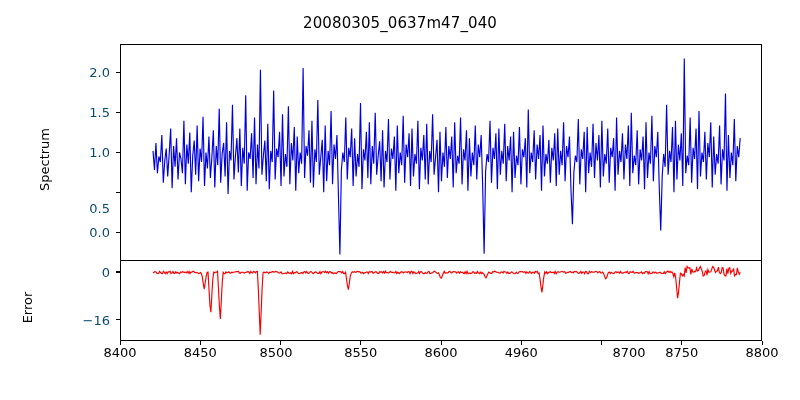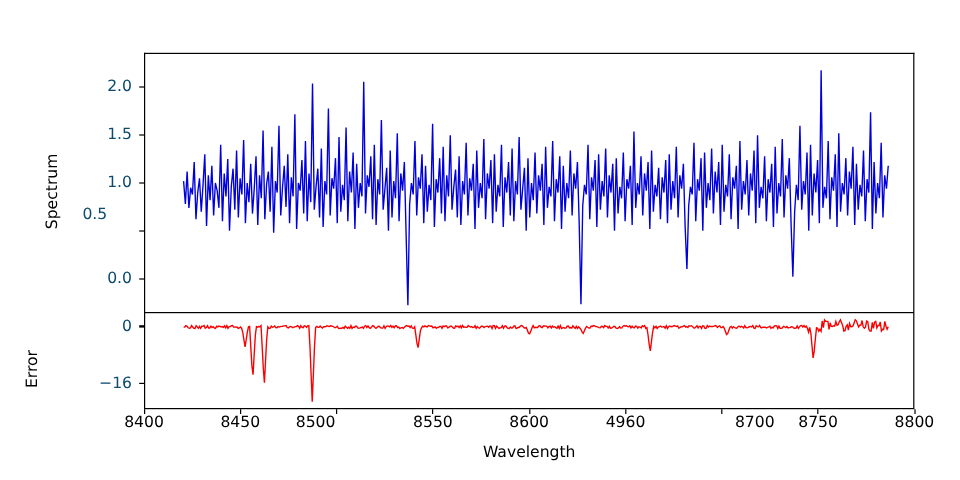--- a/index.html
+++ b/index.html
@@ -35,60 +35,60 @@
   #xlabel{
     position:absolute;left:120px;top:370px;width:642px;text-align:center;
     font-size:13px;color:#000000;
   }
 </style>
 </head>
 <body>
 
 <div id="figure">
 
+  <div id="figure-title">20080305_0637m47_040</div>
 
   <div class="panel" id="spectrum-panel">
     <svg class="plot-svg" id="spectrum-svg" viewBox="0 0 642 216" preserveAspectRatio="none">
         <polyline points="32.10,106.40 33.58,125.60 35.05,98.40 36.53,128.80 38.01,112.00 39.48,117.60 40.96,90.40 42.43,138.40 43.91,116.00 45.39,104.00 46.86,132.00 48.34,109.60 49.82,84.00 51.29,144.00 52.77,101.60 54.24,122.40 55.72,93.60 57.20,135.20 58.67,108.00 60.15,114.40 61.63,128.80 63.10,76.00 64.58,140.00 66.05,100.00 67.53,119.20 69.01,88.00 70.48,148.00 71.96,111.20 73.44,96.00 74.91,130.40 76.39,80.80 77.86,136.80 79.34,104.00 80.82,117.60 82.29,72.00 83.77,141.60 85.25,108.00 86.72,124.00 88.20,92.00 89.67,133.60 91.15,112.80 92.63,85.60 94.10,143.20 95.58,101.60 97.06,120.80 98.53,64.00 100.01,138.40 101.49,108.80 102.96,98.40 104.44,132.00 105.91,77.60 107.39,149.60 108.87,106.40 110.34,116.00 111.82,60.00 113.30,135.20 114.77,112.00 116.25,93.60 117.72,128.00 119.20,84.00 120.68,141.60 122.15,103.20 123.63,119.20 125.11,50.40 126.58,146.40 128.06,108.00 129.53,114.40 131.01,88.80 132.49,133.60 133.96,72.80 135.44,140.00 136.92,100.00 138.39,124.00 139.87,24.80 141.34,130.40 142.82,111.20 144.30,96.00 145.77,136.80 147.25,79.20 148.73,144.80 150.20,106.40 151.68,117.60 153.15,45.60 154.63,135.20 156.11,104.00 157.58,112.80 159.06,87.20 160.54,141.60 162.01,69.60 163.49,132.00 164.97,109.60 166.44,122.40 167.92,61.60 169.39,140.00 170.87,98.40 172.35,116.00 173.82,82.40 175.30,146.40 176.78,92.00 178.25,128.80 179.73,108.00 181.20,119.20 182.68,23.20 184.16,133.60 185.63,101.60 187.11,111.20 188.59,85.60 190.06,138.40 191.54,76.00 193.01,143.20 194.49,104.80 195.97,117.60 197.44,55.20 198.92,130.40 200.40,112.80 201.87,95.20 203.35,148.00 204.82,80.80 206.30,136.80 207.78,106.40 209.25,120.80 210.73,66.40 212.21,140.00 213.68,100.00 215.16,114.40 216.63,90.40 218.11,151.20 219.59,210.40 221.06,125.60 222.54,108.00 224.02,117.60 225.49,72.80 226.97,135.20 228.45,103.20 229.92,112.80 231.40,84.00 232.87,141.60 234.35,93.60 235.83,132.00 237.30,109.60 238.78,122.40 240.26,58.40 241.73,144.80 243.21,104.80 244.68,116.00 246.16,87.20 247.64,133.60 249.11,77.60 250.59,140.00 252.07,101.60 253.54,119.20 255.02,68.00 256.49,130.40 257.97,111.20 259.45,96.80 260.92,136.80 262.40,85.60 263.88,143.20 265.35,106.40 266.83,117.60 268.30,74.40 269.78,135.20 271.26,104.00 272.73,114.40 274.21,92.00 275.69,146.40 277.16,80.80 278.64,128.80 280.11,108.00 281.59,120.80 283.07,71.20 284.54,138.40 286.02,100.00 287.50,112.80 288.97,88.80 290.45,141.60 291.92,84.00 293.40,132.00 294.88,109.60 296.35,119.20 297.83,76.00 299.31,144.80 300.78,103.20 302.26,116.00 303.74,90.40 305.21,135.20 306.69,79.20 308.16,140.00 309.64,106.40 311.12,117.60 312.59,69.60 314.07,130.40 315.55,112.80 317.02,95.20 318.50,148.00 319.97,87.20 321.45,136.80 322.93,108.00 324.40,122.40 325.88,82.40 327.36,133.60 328.83,101.60 330.31,114.40 331.78,92.00 333.26,143.20 334.74,77.60 336.21,128.80 337.69,111.20 339.17,119.20 340.64,72.80 342.12,140.00 343.59,104.80 345.07,116.00 346.55,85.60 348.02,146.40 349.50,93.60 350.98,132.00 352.45,108.00 353.93,120.80 355.40,80.80 356.88,135.20 358.36,100.00 359.83,112.80 361.31,90.40 362.79,141.60 364.26,209.60 365.74,127.20 367.22,109.60 368.69,117.60 370.17,76.00 371.64,138.40 373.12,103.20 374.60,114.40 376.07,88.80 377.55,144.80 379.03,84.00 380.50,130.40 381.98,106.40 383.45,119.20 384.93,79.20 386.41,136.80 387.88,101.60 389.36,116.00 390.84,92.00 392.31,148.00 393.79,87.20 395.26,133.60 396.74,111.20 398.22,120.80 399.69,82.40 401.17,140.00 402.65,104.80 404.12,112.80 405.60,93.60 407.07,143.20 408.55,64.80 410.03,128.80 411.50,108.00 412.98,117.60 414.46,85.60 415.93,135.20 417.41,100.00 418.88,114.40 420.36,90.40 421.84,146.40 423.31,80.80 424.79,132.00 426.27,109.60 427.74,119.20 429.22,95.20 430.70,138.40 432.17,103.20 433.65,116.00 435.12,88.80 436.60,141.60 438.08,84.00 439.55,130.40 441.03,106.40 442.51,120.80 443.98,77.60 445.46,136.80 446.93,101.60 448.41,112.80 449.89,92.00 451.36,144.80 452.84,180.00 454.32,127.20 455.79,111.20 457.27,117.60 458.74,74.40 460.22,140.00 461.70,104.80 463.17,114.40 464.65,87.20 466.13,148.00 467.60,82.40 469.08,128.80 470.55,108.00 472.03,122.40 473.51,79.20 474.98,133.60 476.46,98.40 477.94,116.00 479.41,90.40 480.89,143.20 482.36,76.00 483.84,132.00 485.32,109.60 486.79,119.20 488.27,84.00 489.75,138.40 491.22,103.20 492.70,112.80 494.18,93.60 495.65,146.40 497.13,72.80 498.60,130.40 500.08,106.40 501.56,117.60 503.03,88.80 504.51,135.20 505.99,100.00 507.46,114.40 508.94,80.80 510.41,141.60 511.89,68.00 513.37,128.80 514.84,111.20 516.32,120.80 517.80,85.60 519.27,140.00 520.75,104.80 522.22,116.00 523.70,92.00 525.18,144.80 526.65,77.60 528.13,133.60 529.61,108.00 531.08,119.20 532.56,71.20 534.03,136.80 535.51,101.60 536.99,112.80 538.46,87.20 539.94,143.20 541.42,186.40 542.89,132.00 544.37,109.60 545.84,122.40 547.32,60.00 548.80,130.40 550.27,106.40 551.75,117.60 553.23,82.40 554.70,148.00 556.18,76.00 557.66,135.20 559.13,100.00 560.61,116.00 562.08,88.80 563.56,141.60 565.04,13.60 566.51,128.80 567.99,111.20 569.47,120.80 570.94,72.80 572.42,138.40 573.89,103.20 575.37,114.40 576.85,84.00 578.32,144.80 579.80,66.40 581.28,132.00 582.75,108.00 584.23,117.60 585.70,87.20 587.18,135.20 588.66,98.40 590.13,112.80 591.61,77.60 593.09,143.20 594.56,92.00 596.04,130.40 597.51,109.60 598.99,119.20 600.47,80.80 601.94,140.00 603.42,104.80 604.90,116.00 606.37,48.80 607.85,146.40 609.32,90.40 610.80,133.60 612.28,108.00 613.75,120.80 615.23,74.40 616.71,136.80 618.18,101.60 619.66,112.80 621.13,93.60" fill="none" stroke="#0000dd" stroke-width="1.15" vector-effect="non-scaling-stroke"></polyline>
       </svg>
   </div>
 
   <div class="panel" id="error-panel">
     <svg class="plot-svg" id="error-svg" viewBox="0 0 642 81" preserveAspectRatio="none">
         <polyline points="32.10,11.87 33.05,11.83 34.00,10.68 34.95,11.23 35.91,12.47 36.86,12.89 37.81,12.62 38.76,10.54 39.71,11.80 40.66,12.85 41.62,13.00 42.57,10.64 43.52,11.67 44.47,12.94 45.42,11.29 46.37,12.91 47.33,11.14 48.28,11.21 49.23,10.59 50.18,12.85 51.13,12.23 52.08,10.62 53.04,12.66 53.99,12.70 54.94,11.06 55.89,12.19 56.84,11.52 57.79,12.63 58.74,13.04 59.70,11.18 60.65,11.68 61.60,11.01 62.55,11.23 63.50,11.86 64.45,11.46 65.41,12.12 66.36,10.79 67.31,12.47 68.26,10.67 69.21,12.93 70.16,11.43 71.12,11.41 72.07,10.66 73.02,10.52 73.97,11.78 74.92,11.93 75.87,11.80 76.82,11.97 77.78,12.95 78.73,12.49 79.68,11.75 80.63,12.91 81.58,16.53 82.53,22.88 83.49,28.89 84.44,22.54 85.39,16.18 86.34,11.65 87.29,11.33 88.24,28.34 89.20,45.11 90.15,52.47 91.10,35.70 92.05,18.92 93.00,11.49 93.95,12.04 94.91,11.33 95.86,11.51 96.81,10.54 97.76,28.00 98.71,46.71 99.66,59.41 100.61,40.69 101.57,21.98 102.52,11.63 103.47,12.90 104.42,12.93 105.37,11.10 106.32,12.02 107.28,11.68 108.23,10.98 109.18,12.27 110.13,12.37 111.08,11.47 112.03,11.88 112.99,11.49 113.94,11.28 114.89,11.14 115.84,10.84 116.79,10.87 117.74,10.59 118.69,12.21 119.65,12.58 120.60,11.71 121.55,11.33 122.50,11.70 123.45,12.44 124.40,11.92 125.36,11.52 126.31,11.41 127.26,10.67 128.21,11.25 129.16,12.90 130.11,10.62 131.07,12.04 132.02,12.29 132.97,10.74 133.92,11.05 134.87,12.07 135.82,10.79 136.78,10.60 137.73,28.31 138.68,51.97 139.63,75.63 140.58,52.23 141.53,28.57 142.48,12.00 143.44,11.27 144.39,11.98 145.34,12.06 146.29,10.99 147.24,11.96 148.19,12.72 149.15,11.49 150.10,11.60 151.05,11.46 152.00,10.71 152.95,11.15 153.90,11.38 154.86,10.70 155.81,10.95 156.76,11.17 157.71,11.83 158.66,12.49 159.61,12.02 160.56,11.15 161.52,13.02 162.47,13.03 163.42,12.76 164.37,12.80 165.32,12.16 166.27,13.02 167.23,11.11 168.18,12.04 169.13,12.89 170.08,12.04 171.03,12.99 171.98,10.62 172.94,12.97 173.89,11.92 174.84,12.21 175.79,11.09 176.74,11.11 177.69,12.53 178.65,12.86 179.60,12.58 180.55,12.21 181.50,11.84 182.45,12.88 183.40,11.14 184.35,10.71 185.31,12.21 186.26,10.88 187.21,12.35 188.16,12.90 189.11,11.90 190.06,10.81 191.02,10.95 191.97,12.31 192.92,12.91 193.87,12.06 194.82,11.20 195.77,11.36 196.73,12.34 197.68,12.72 198.63,12.67 199.58,10.75 200.53,12.99 201.48,11.47 202.43,10.83 203.39,11.01 204.34,11.68 205.29,10.55 206.24,12.16 207.19,11.00 208.14,12.50 209.10,10.94 210.05,10.81 211.00,12.30 211.95,11.82 212.90,13.08 213.85,12.45 214.81,12.16 215.76,12.97 216.71,11.91 217.66,10.99 218.61,10.57 219.56,11.16 220.52,10.99 221.47,12.31 222.42,10.85 223.37,12.82 224.32,12.95 225.27,11.58 226.22,18.46 227.18,25.52 228.13,29.35 229.08,22.29 230.03,15.23 230.98,12.47 231.93,11.04 232.89,11.65 233.84,10.86 234.79,11.38 235.74,11.67 236.69,10.59 237.64,10.80 238.60,11.09 239.55,10.90 240.50,12.42 241.45,12.24 242.40,11.63 243.35,12.90 244.30,12.17 245.26,12.05 246.21,11.26 247.16,11.30 248.11,12.85 249.06,10.91 250.01,11.45 250.97,10.91 251.92,10.87 252.87,12.54 253.82,12.13 254.77,11.29 255.72,11.02 256.68,11.82 257.63,12.71 258.58,12.87 259.53,10.89 260.48,11.51 261.43,11.03 262.39,12.30 263.34,10.78 264.29,12.41 265.24,10.48 266.19,11.92 267.14,11.76 268.09,12.11 269.05,12.01 270.00,10.53 270.95,11.30 271.90,11.81 272.85,11.39 273.80,12.27 274.76,12.08 275.71,10.72 276.66,12.92 277.61,11.44 278.56,12.46 279.51,12.84 280.47,11.56 281.42,10.94 282.37,11.36 283.32,12.28 284.27,11.44 285.22,11.28 286.17,11.18 287.13,12.01 288.08,10.98 289.03,11.04 289.98,13.02 290.93,10.55 291.88,10.65 292.84,12.96 293.79,11.06 294.74,12.08 295.69,12.95 296.64,12.57 297.59,12.35 298.55,10.72 299.50,12.76 300.45,11.02 301.40,10.83 302.35,12.25 303.30,12.98 304.26,13.06 305.21,11.74 306.16,12.65 307.11,12.55 308.06,11.03 309.01,10.72 309.96,13.01 310.92,12.64 311.87,12.22 312.82,12.02 313.77,10.73 314.72,10.48 315.67,11.40 316.63,12.27 317.58,12.74 318.53,12.16 319.48,14.64 320.43,17.11 321.38,17.59 322.34,15.11 323.29,12.64 324.24,10.55 325.19,12.47 326.14,12.06 327.09,12.23 328.04,12.18 329.00,10.76 329.95,10.69 330.90,11.93 331.85,12.29 332.80,10.96 333.75,10.91 334.71,11.05 335.66,11.10 336.61,12.49 337.56,11.39 338.51,10.97 339.46,12.53 340.42,11.00 341.37,11.97 342.32,11.53 343.27,12.34 344.22,12.95 345.17,11.04 346.13,12.92 347.08,10.61 348.03,13.05 348.98,12.62 349.93,12.26 350.88,12.91 351.83,12.59 352.79,11.11 353.74,11.01 354.69,12.54 355.64,12.26 356.59,12.69 357.54,10.75 358.50,12.12 359.45,13.00 360.40,11.32 361.35,13.03 362.30,11.67 363.25,12.60 364.21,13.77 365.16,15.89 366.11,17.25 367.06,15.14 368.01,13.02 368.96,11.37 369.91,12.03 370.87,12.66 371.82,12.64 372.77,10.93 373.72,11.27 374.67,10.51 375.62,10.90 376.58,11.41 377.53,11.51 378.48,11.90 379.43,12.28 380.38,12.50 381.33,11.16 382.29,11.33 383.24,12.34 384.19,10.55 385.14,11.24 386.09,11.28 387.04,12.67 388.00,11.23 388.95,12.84 389.90,12.76 390.85,12.00 391.80,11.20 392.75,11.44 393.70,12.80 394.66,13.02 395.61,12.63 396.56,11.52 397.51,12.70 398.46,12.55 399.41,11.13 400.37,10.64 401.32,11.20 402.27,10.61 403.22,11.52 404.17,11.54 405.12,10.81 406.08,12.60 407.03,11.14 407.98,12.29 408.93,12.46 409.88,10.91 410.83,11.20 411.78,12.73 412.74,11.53 413.69,11.82 414.64,12.66 415.59,10.69 416.54,11.38 417.49,10.54 418.45,12.95 419.40,12.29 420.35,18.61 421.30,26.56 422.25,32.21 423.20,24.26 424.16,16.32 425.11,11.23 426.06,12.50 427.01,11.20 427.96,13.00 428.91,11.82 429.87,11.41 430.82,11.02 431.77,11.90 432.72,11.70 433.67,11.38 434.62,12.80 435.57,10.72 436.53,13.04 437.48,11.60 438.43,10.89 439.38,11.38 440.33,11.54 441.28,11.09 442.24,10.59 443.19,10.96 444.14,11.43 445.09,10.89 446.04,12.68 446.99,12.36 447.95,11.63 448.90,11.70 449.85,11.04 450.80,10.65 451.75,11.86 452.70,11.35 453.65,12.18 454.61,10.71 455.56,10.99 456.51,10.65 457.46,11.28 458.41,12.62 459.36,12.74 460.32,11.82 461.27,10.65 462.22,12.61 463.17,11.26 464.12,11.27 465.07,13.01 466.03,10.75 466.98,11.07 467.93,12.99 468.88,12.99 469.83,10.66 470.78,11.83 471.74,10.94 472.69,11.39 473.64,11.37 474.59,11.40 475.54,11.03 476.49,10.58 477.44,10.94 478.40,12.18 479.35,11.22 480.30,10.83 481.25,12.27 482.20,12.31 483.15,11.44 484.11,12.91 485.06,15.56 486.01,18.21 486.96,17.26 487.91,14.61 488.86,11.97 489.82,11.31 490.77,12.79 491.72,11.53 492.67,12.23 493.62,12.66 494.57,12.80 495.52,11.51 496.48,10.98 497.43,11.97 498.38,11.26 499.33,11.62 500.28,12.63 501.23,10.71 502.19,12.34 503.14,12.40 504.09,12.14 505.04,11.57 505.99,11.31 506.94,11.72 507.90,10.55 508.85,12.74 509.80,12.99 510.75,10.78 511.70,11.48 512.65,11.66 513.61,10.55 514.56,12.22 515.51,12.38 516.46,11.88 517.41,11.96 518.36,11.96 519.31,12.67 520.27,12.18 521.22,11.77 522.17,11.14 523.12,12.92 524.07,12.05 525.02,12.50 525.98,10.90 526.93,10.65 527.88,10.89 528.83,13.06 529.78,10.94 530.73,12.88 531.69,12.93 532.64,12.50 533.59,11.21 534.54,11.60 535.49,12.31 536.44,11.43 537.39,12.58 538.35,12.35 539.30,12.18 540.25,11.56 541.20,11.63 542.15,12.72 543.10,12.85 544.06,12.71 545.01,10.97 545.96,12.96 546.91,11.70 547.86,10.57 548.81,10.47 549.77,11.84 550.72,10.54 551.67,12.02 552.62,11.10 553.57,12.86 554.52,16.13 555.48,12.08 556.43,16.97 557.38,27.57 558.33,38.16 559.28,32.24 560.23,21.65 561.18,12.50 562.14,12.97 563.09,15.36 564.04,13.75 564.99,15.41 565.94,6.65 566.89,12.32 567.85,5.65 568.80,6.86 569.75,6.98 570.70,7.03 571.65,13.78 572.60,8.17 573.56,11.23 574.51,11.38 575.46,10.70 576.41,10.87 577.36,7.06 578.31,10.26 579.26,9.77 580.22,7.30 581.17,5.65 582.12,8.12 583.07,10.60 584.02,15.30 584.97,14.98 585.93,11.19 586.88,9.96 587.83,14.55 588.78,8.75 589.73,11.42 590.68,11.52 591.64,10.93 592.59,8.28 593.54,5.63 594.49,6.55 595.44,9.20 596.39,11.84 597.35,10.29 598.30,10.23 599.25,6.26 600.20,11.61 601.15,12.91 602.10,11.93 603.05,6.74 604.01,7.23 604.96,13.74 605.91,15.22 606.86,15.22 607.81,7.84 608.76,12.99 609.72,7.65 610.67,7.00 611.62,12.62 612.57,10.45 613.52,10.47 614.47,7.53 615.43,15.29 616.38,13.81 617.33,13.97 618.28,6.98 619.23,11.15 620.18,13.62 621.13,11.51" fill="none" stroke="#fa0000" stroke-width="1.15" vector-effect="non-scaling-stroke"></polyline>
       </svg>
   </div>
 
   <div id="ylabel-spectrum">Spectrum</div>
   <div id="ylabel-error">Error</div>
-  <div id="xlabel">Wavelength</div>
 
   <div id="tick-layer">
       <div class="tickmark xtickmark" style="left: 119.5px;"></div>
       <div class="xtick-label" style="left: 120px;">8400</div>
       <div class="tickmark xtickmark" style="left: 199.75px;"></div>
       <div class="xtick-label" style="left: 200.25px;">8450</div>
       <div class="tickmark xtickmark" style="left: 280px;"></div>
-      <div class="xtick-label" style="left: 263px;">8500</div>
+      <div class="xtick-label" style="left: 276px;">8500</div>
       <div class="tickmark xtickmark" style="left: 360.25px;"></div>
       <div class="xtick-label" style="left: 360.75px; text-align: center;">8550</div>
       <div class="tickmark xtickmark" style="left: 440.5px;"></div>
       <div class="xtick-label" style="left: 441px;">8600</div>
       <div class="tickmark xtickmark" style="left: 520.75px;"></div>
       <div class="xtick-label" style="left: 521.25px;">4960</div>
       <div class="tickmark xtickmark" style="left: 601px;"></div>
       <div class="xtick-label" style="left: 629px;">8700</div>
       <div class="tickmark xtickmark" style="left: 681.25px;"></div>
       <div class="xtick-label" style="left: 681.75px;">8750</div>
       <div class="tickmark xtickmark" style="left: 761.5px;"></div>
       <div class="xtick-label" style="left: 762px;">8800</div>
       <div class="tickmark ytickmark" style="top: 231.5px;"></div>
       <div class="ytick-label" style="top: 232px;">0.0</div>
       <div class="tickmark ytickmark" style="top: 191.5px;"></div>
-      <div class="ytick-label" style="top: 179px; text-align: center;">0.5</div>
+      <div class="ytick-label" style="top: 208px;">0.5</div>
       <div class="tickmark ytickmark" style="top: 151.5px;"></div>
       <div class="ytick-label" style="top: 152px;">1.0</div>
       <div class="tickmark ytickmark" style="top: 111.5px;"></div>
       <div class="ytick-label" style="top: 112px;">1.5</div>
       <div class="tickmark ytickmark" style="top: 71.5px;"></div>
       <div class="ytick-label" style="top: 72px;">2.0</div>
       <div class="tickmark ytickmark" style="top: 271.412px;"></div>
       <div class="ytick-label" style="top: 271.912px;">0</div>
       <div class="tickmark ytickmark" style="top: 319.059px;"></div>
       <div class="ytick-label" style="top: 319.559px;">−16</div>

